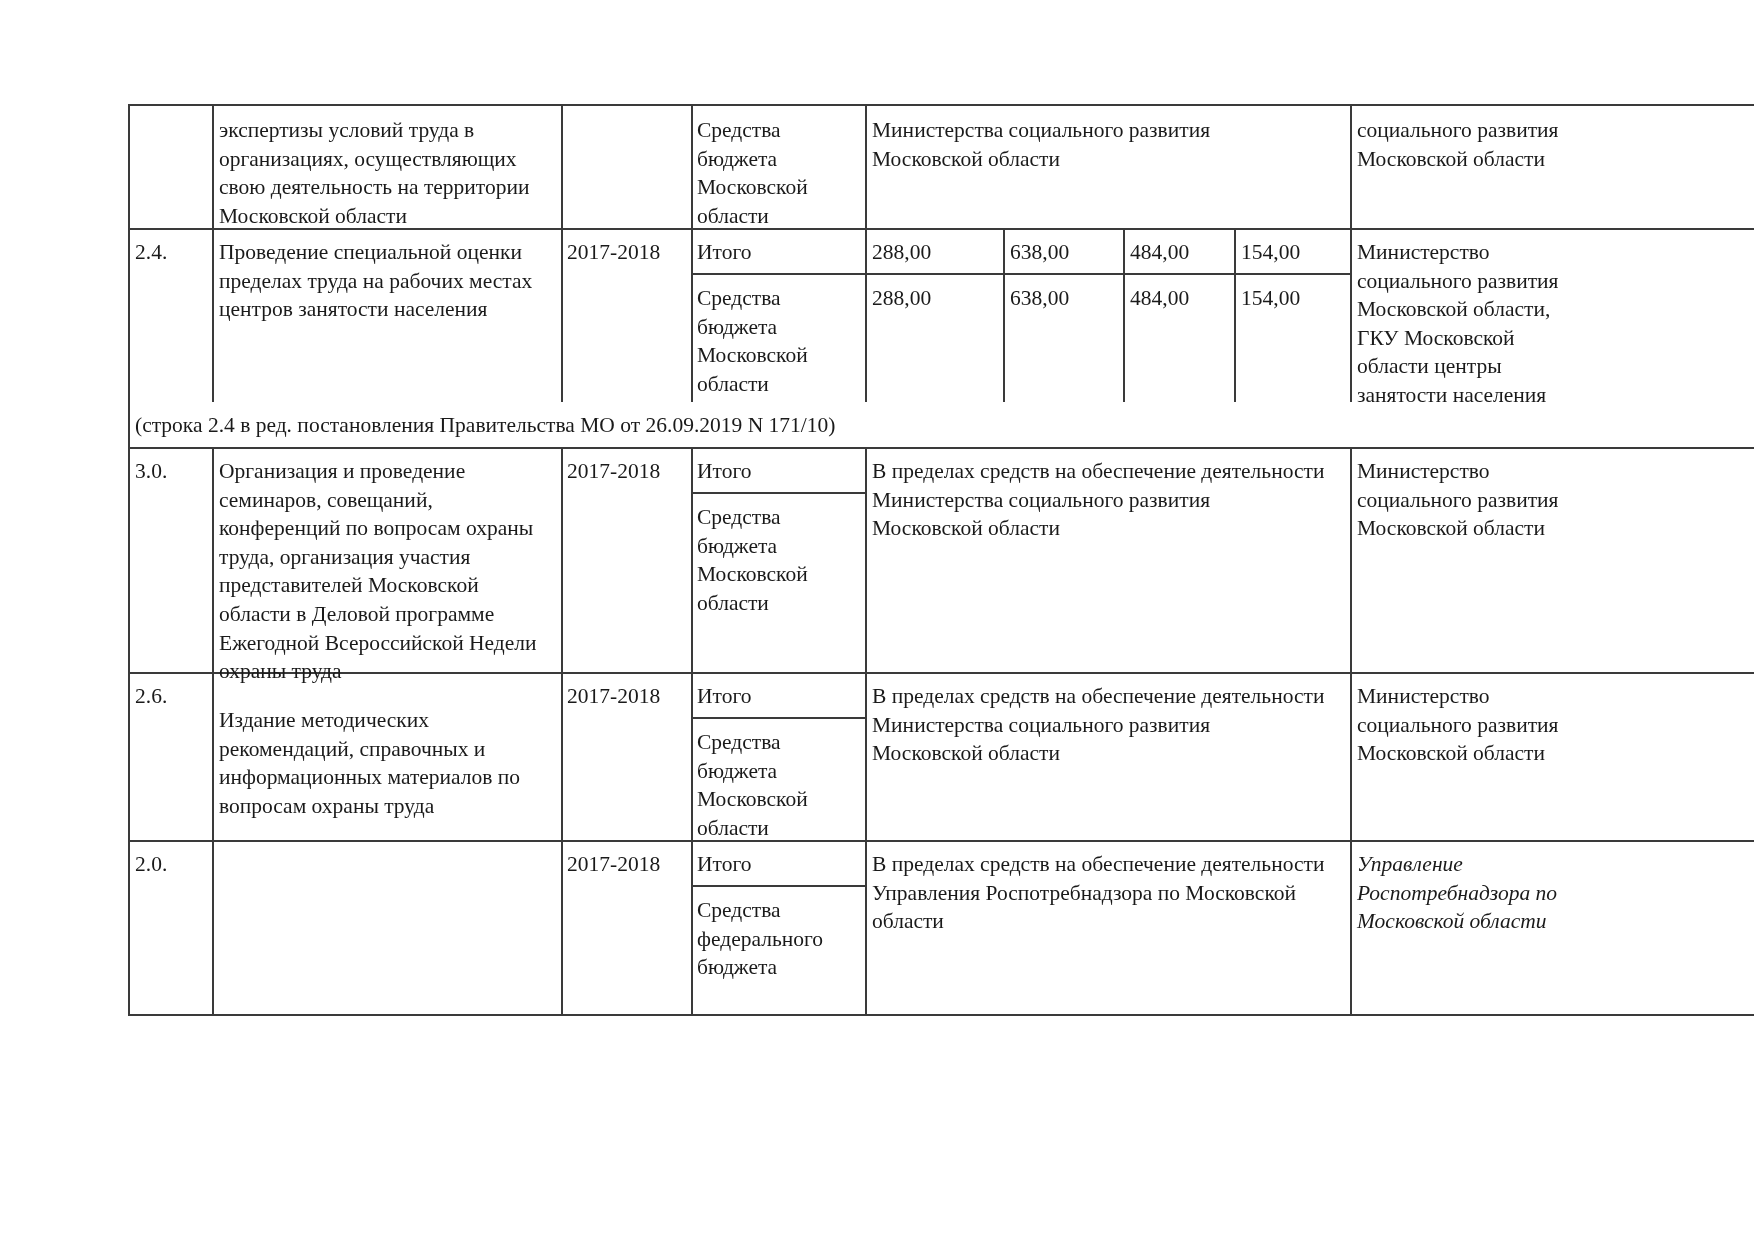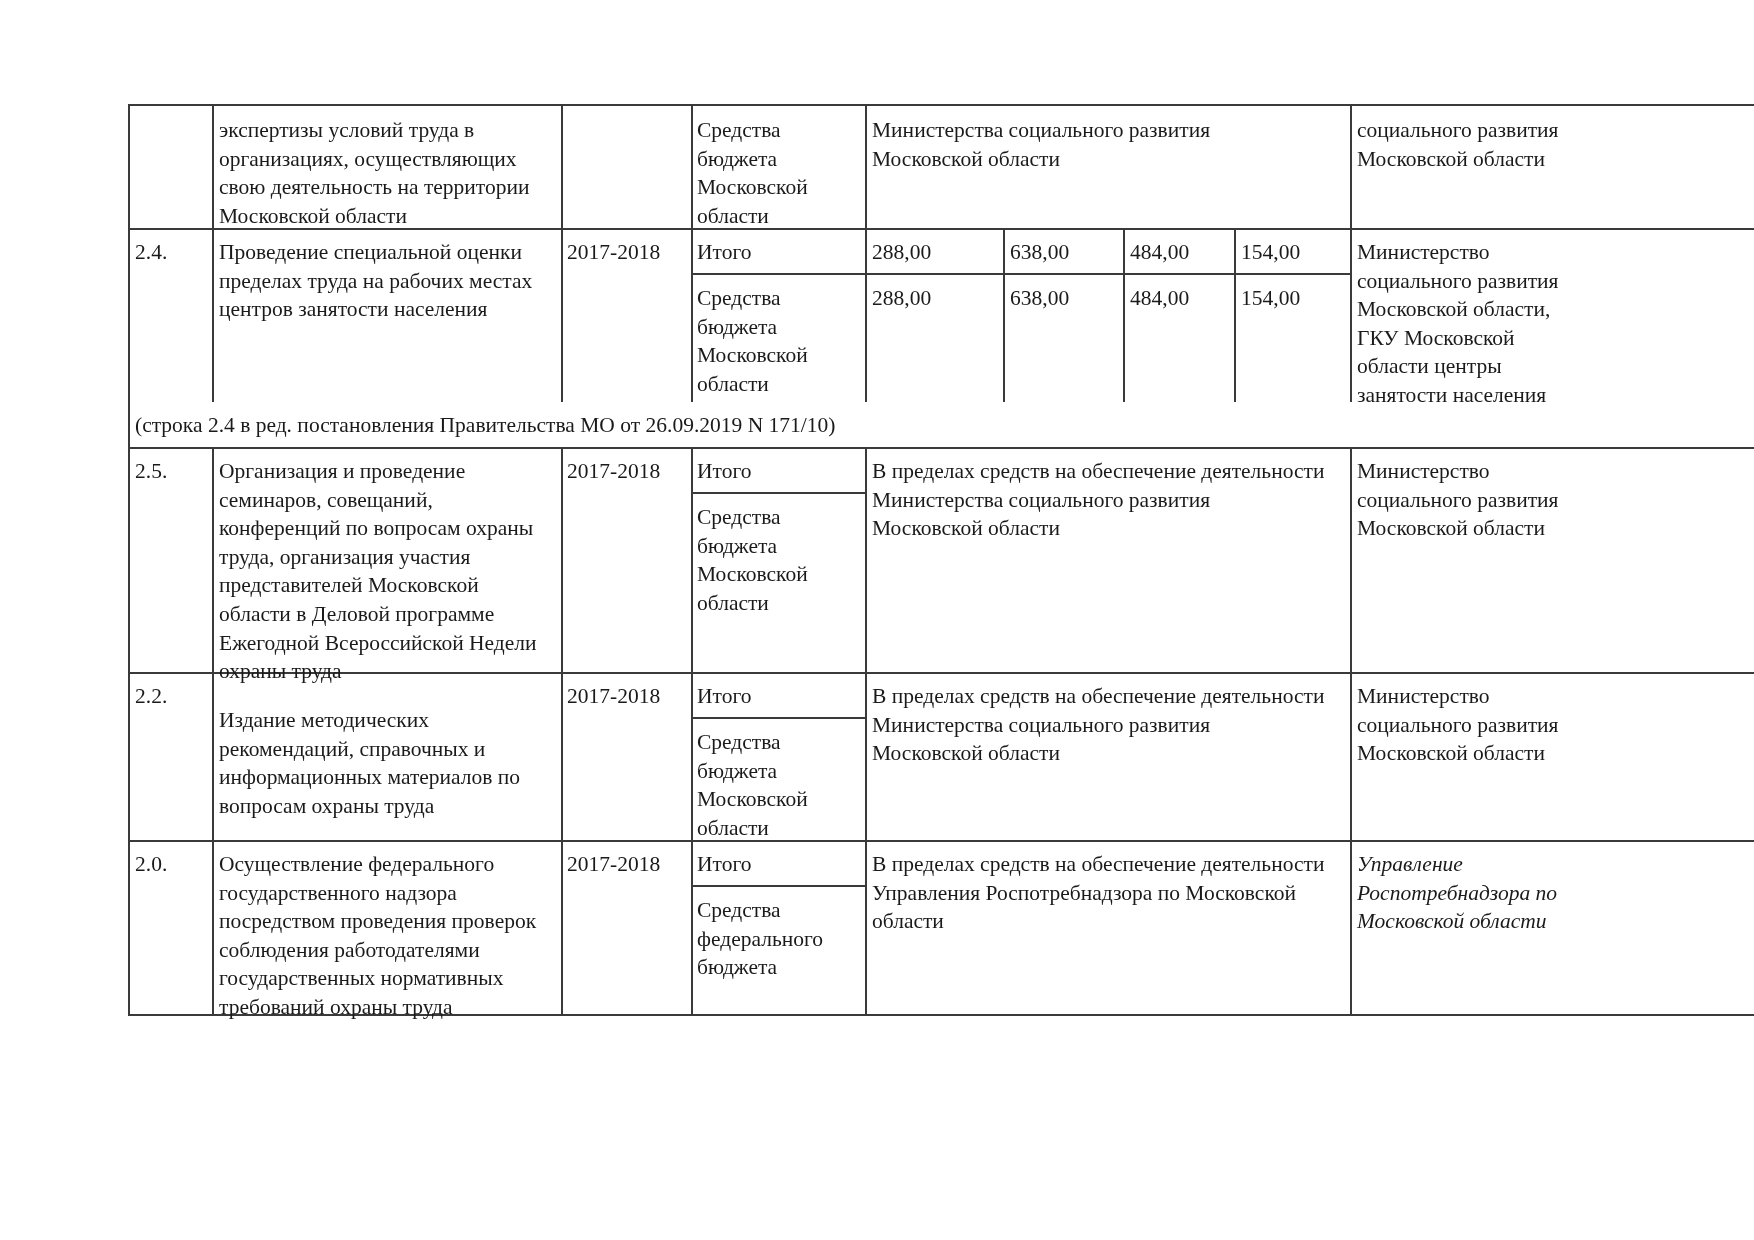--- a/index.html
+++ b/index.html
@@ -75,21 +75,21 @@
   <div class="txt" style="left:1241px; top:284px;">154,00</div>
   <div class="txt" style="left:1357px; top:238px;">Министерство
 социального развития
 Московской области,
 ГКУ Московской
 области центры
 занятости населения</div>
 
   <div class="txt" style="left:135px; top:411px;">(строка 2.4 в ред. постановления Правительства МО от 26.09.2019 N 171/10)</div>
 
-  <div class="txt" style="left:135px; top:457px;">2.5.</div>
+  <div class="txt" style="left:135px; top:457px;">3.0.</div>
   <div class="txt" style="left:219px; top:457px;">Организация и проведение
 семинаров, совещаний,
 конференций по вопросам охраны
 труда, организация участия
 представителей Московской
 области в Деловой программе
 Ежегодной Всероссийской Недели
 охраны труда</div>
   <div class="txt" style="left:567px; top:457px;">2017-2018</div>
   <div class="txt" style="left:697px; top:457px;">Итого</div>
@@ -97,45 +97,39 @@
 бюджета
 Московской
 области</div>
   <div class="txt" style="left:872px; top:457px;">В пределах средств на обеспечение деятельности
 Министерства социального развития
 Московской области</div>
   <div class="txt" style="left:1357px; top:457px;">Министерство
 социального развития
 Московской области</div>
 
-  <div class="txt" style="left:135px; top:682px;">2.2.</div>
+  <div class="txt" style="left:135px; top:682px;">2.6.</div>
   <div class="txt" style="left:219px; top:682px;margin-top:24px;">Издание методических
 рекомендаций, справочных и
 информационных материалов по
 вопросам охраны труда</div>
   <div class="txt" style="left:567px; top:682px;">2017-2018</div>
   <div class="txt" style="left:697px; top:682px;">Итого</div>
   <div class="txt" style="left:697px; top:728px;">Средства
 бюджета
 Московской
 области</div>
   <div class="txt" style="left:872px; top:682px;">В пределах средств на обеспечение деятельности
 Министерства социального развития
 Московской области</div>
   <div class="txt" style="left:1357px; top:682px;">Министерство
 социального развития
 Московской области</div>
 
   <div class="txt" style="left:135px; top:850px;">2.0.</div>
-  <div class="txt" style="left:219px; top:850px;">Осуществление федерального
-государственного надзора
-посредством проведения проверок
-соблюдения работодателями
-государственных нормативных
-требований охраны труда</div>
   <div class="txt" style="left:567px; top:850px;">2017-2018</div>
   <div class="txt" style="left:697px; top:850px;">Итого</div>
   <div class="txt" style="left:697px; top:896px;">Средства
 федерального
 бюджета</div>
   <div class="txt" style="left:872px; top:850px;">В пределах средств на обеспечение деятельности
 Управления Роспотребнадзора по Московской
 области</div>
   <div class="txt" style="left:1357px; top:850px;font-style:italic;">Управление
 Роспотребнадзора по

